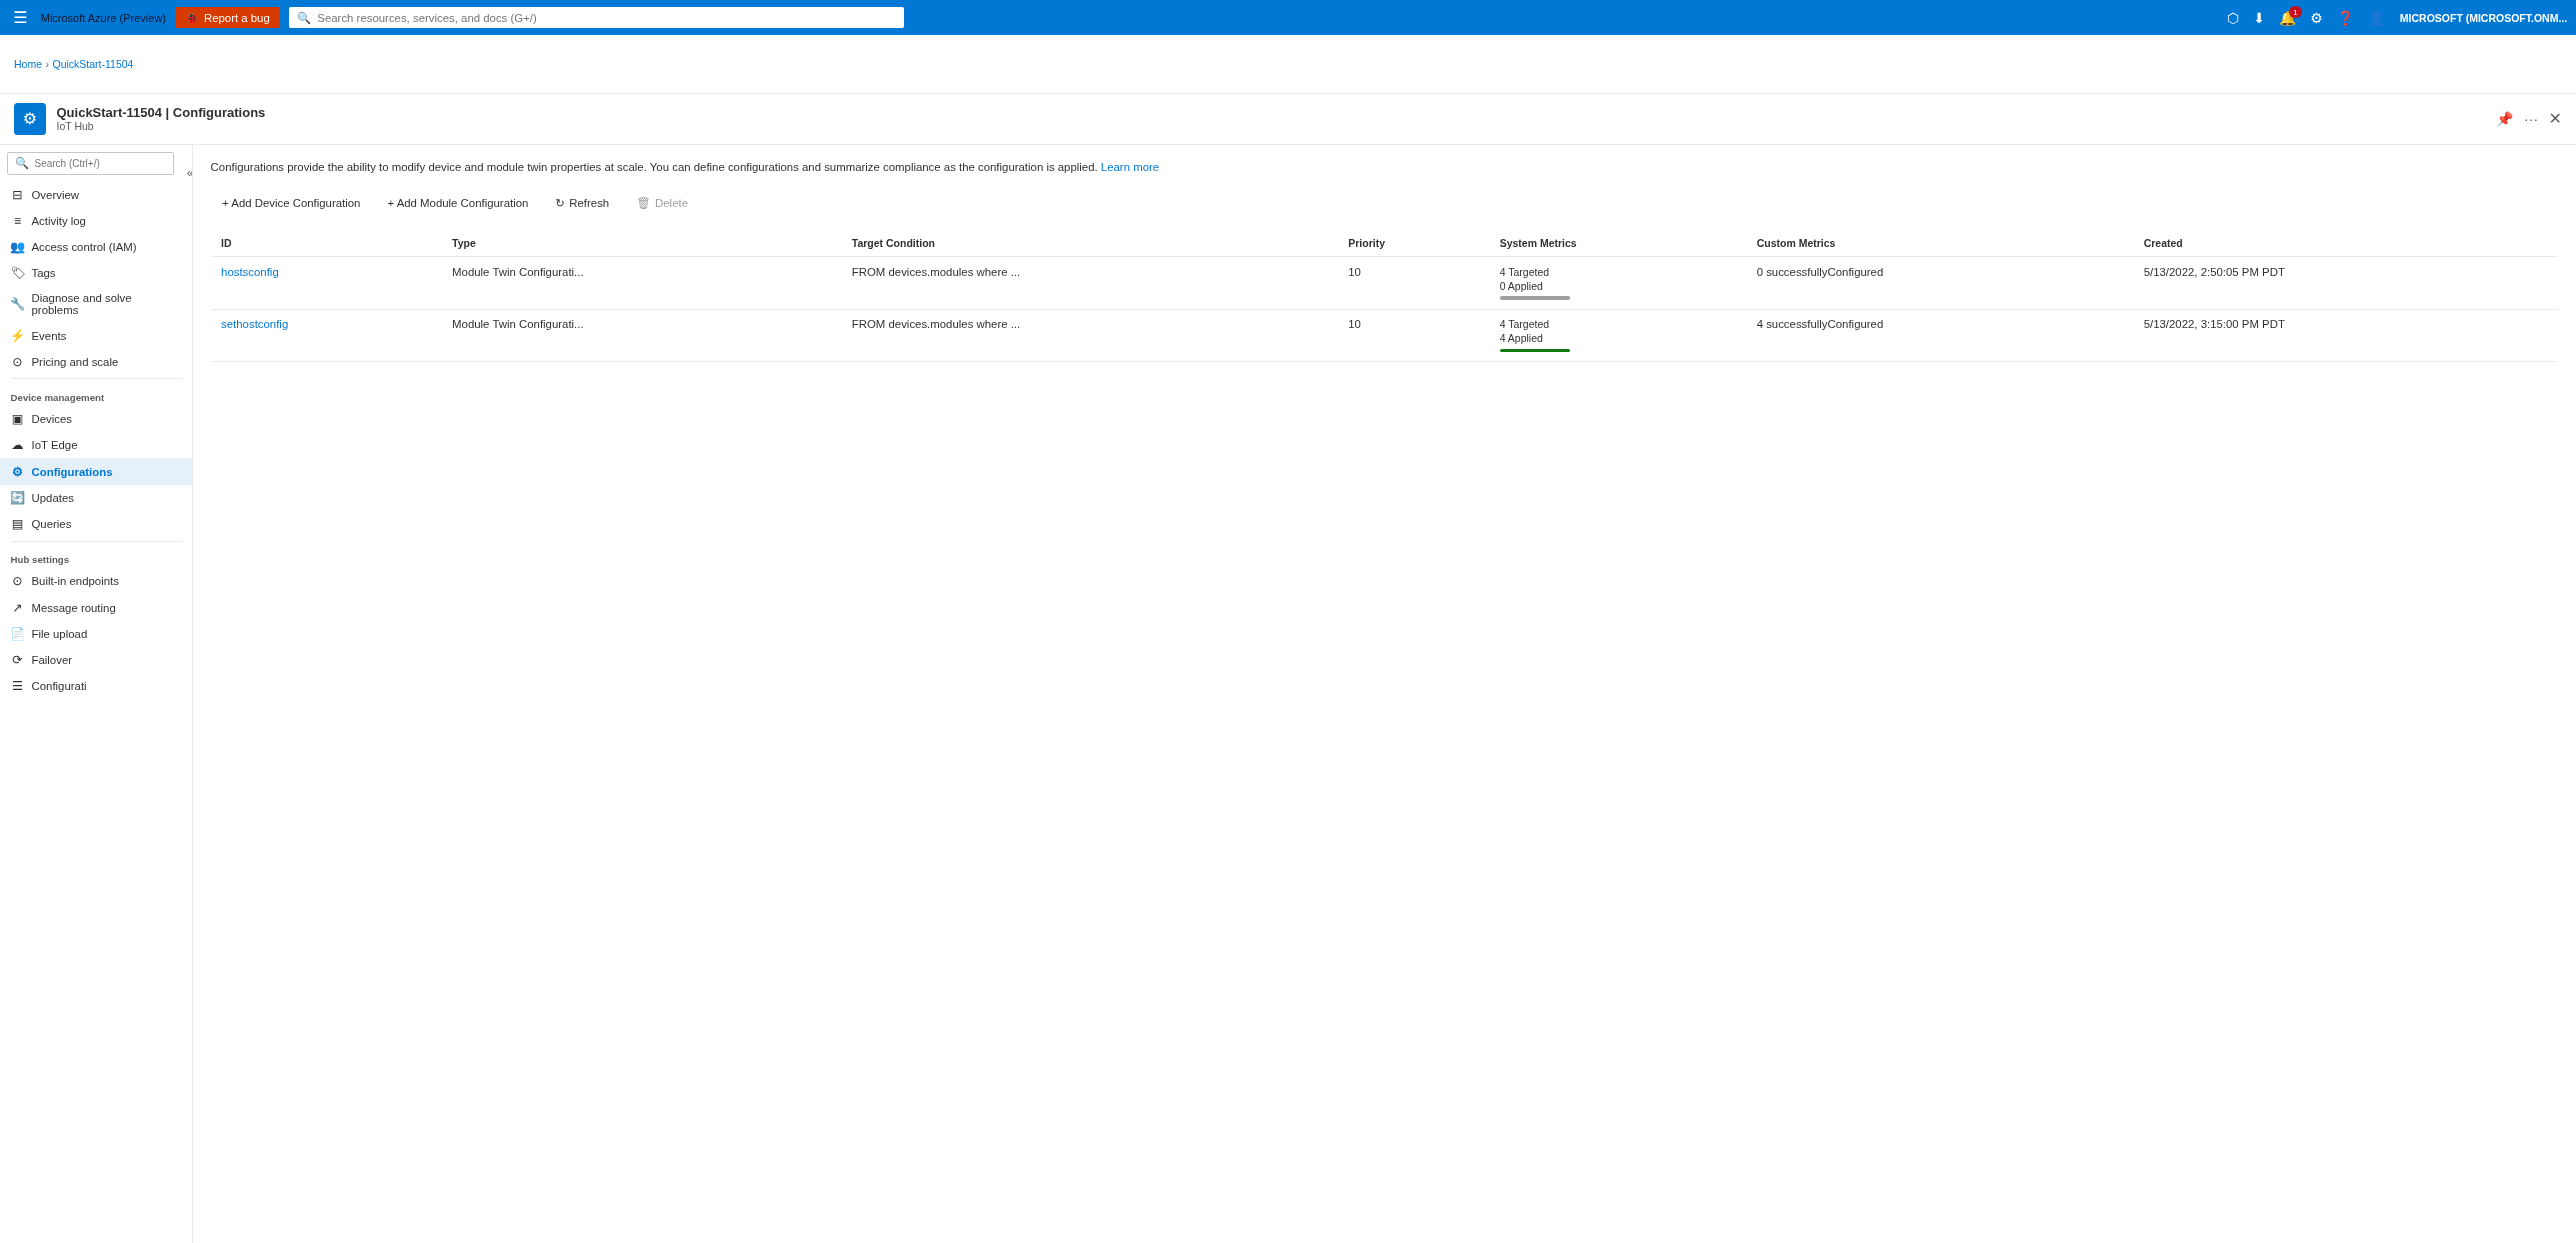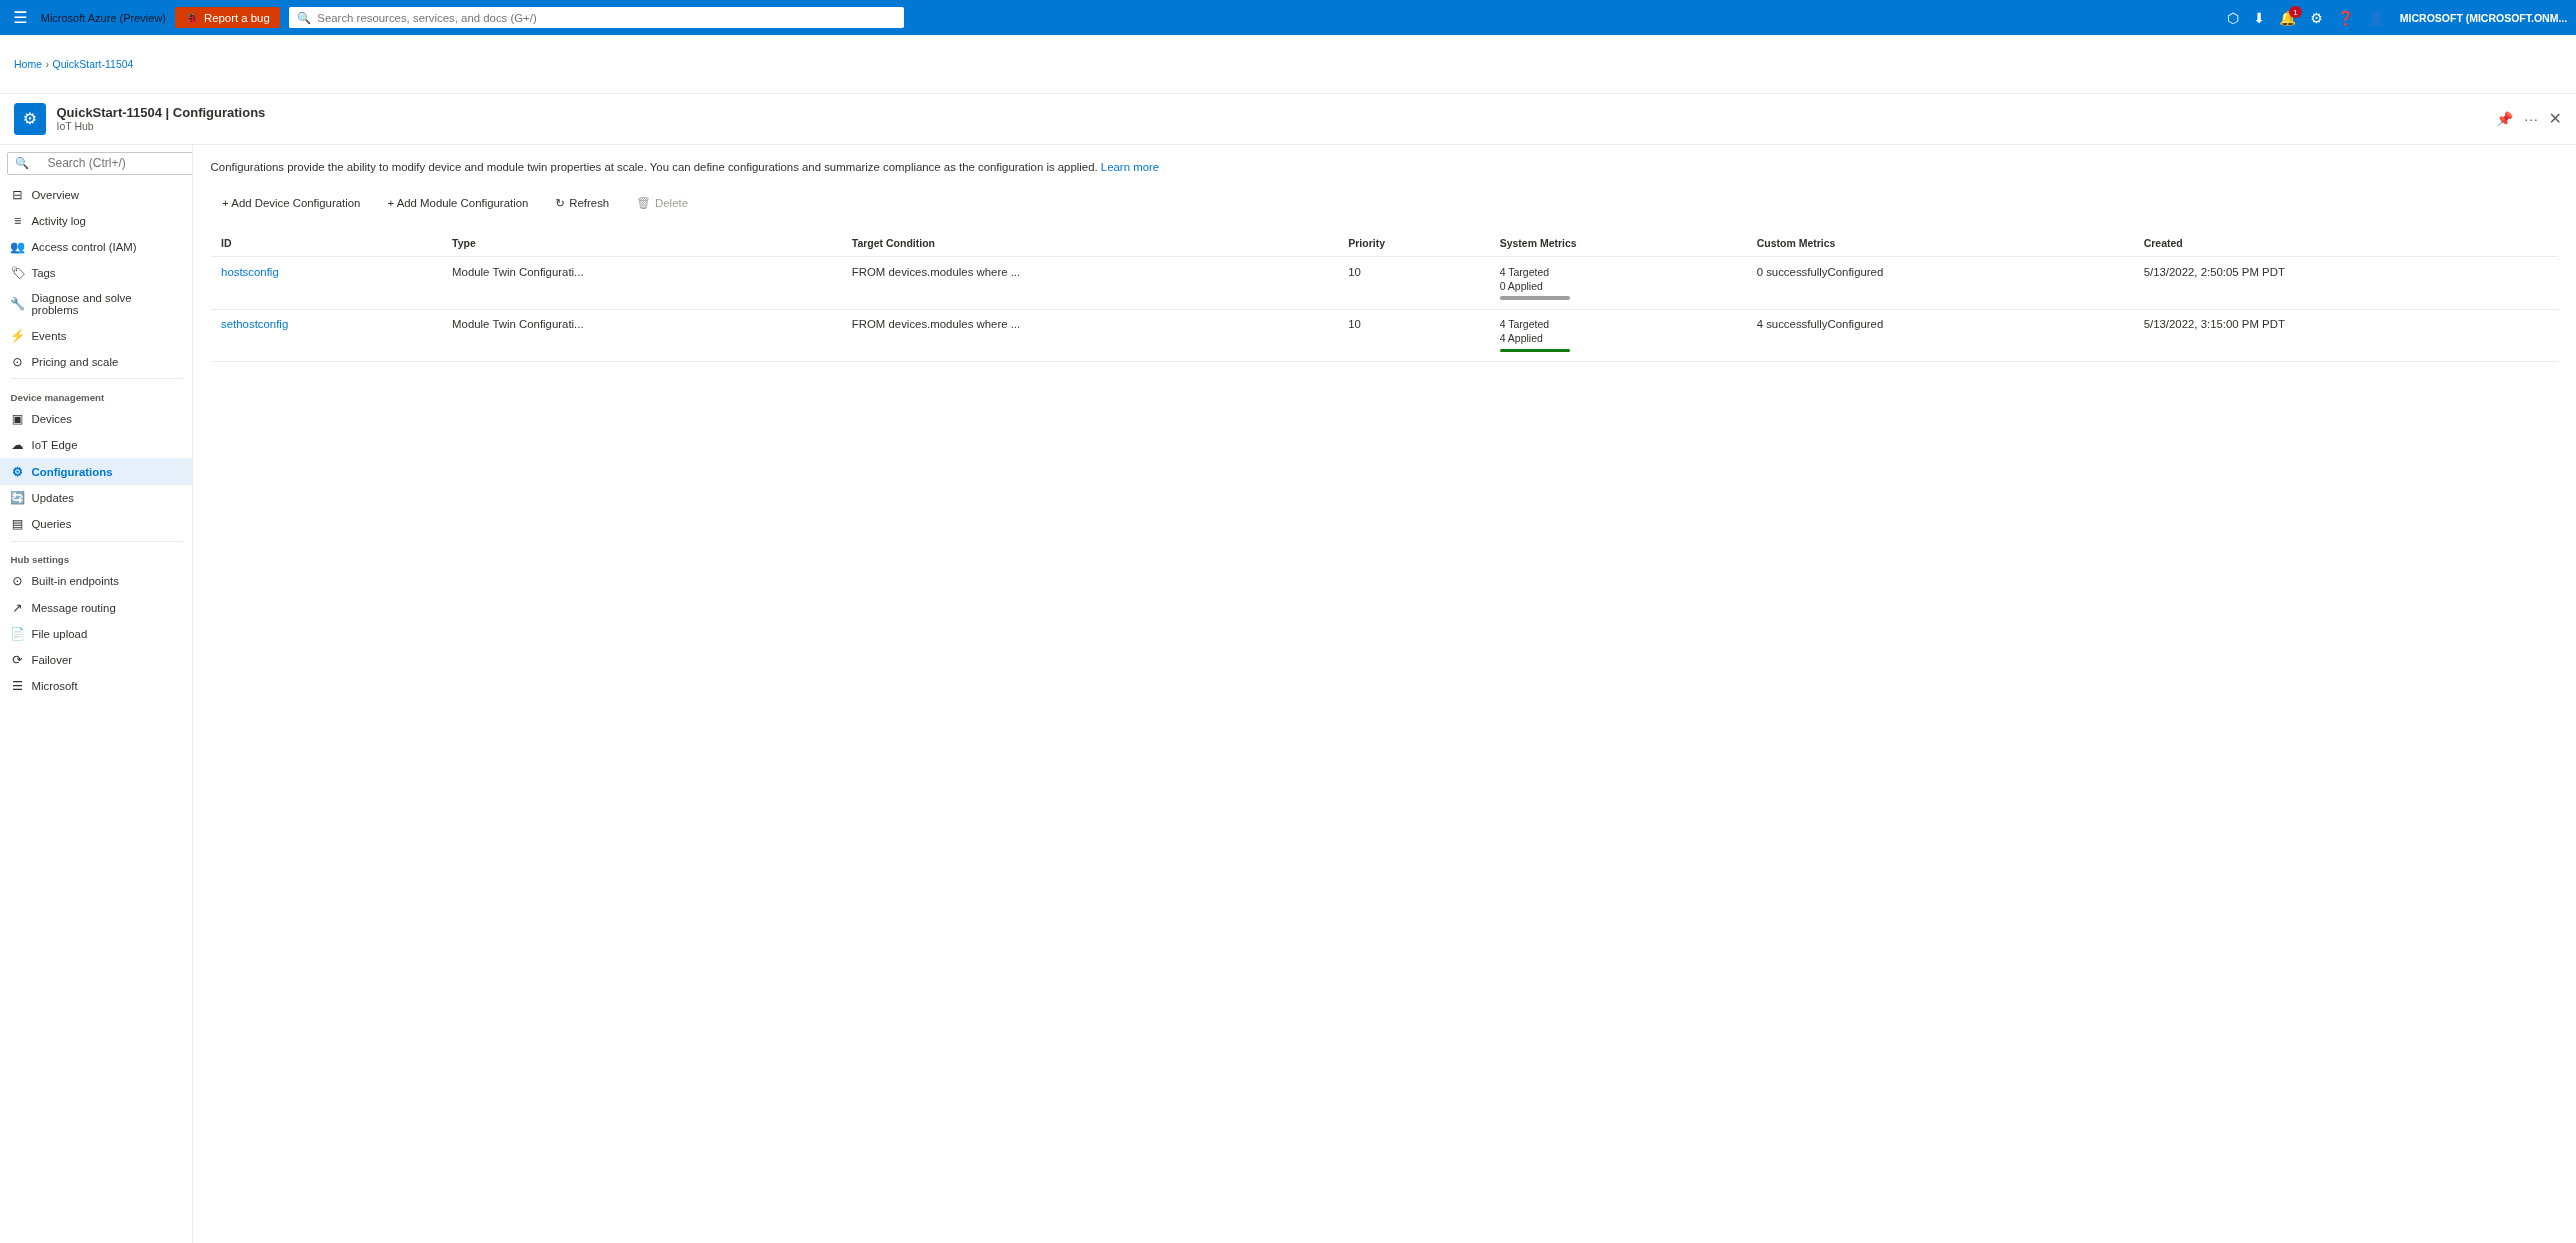--- a/index.html
+++ b/index.html
@@ -61,21 +61,21 @@
 
     
     .sidebar {
       width: 193px; min-width: 193px; background: #fff; border-right: 0.9px solid #edebe9;
       display: flex; flex-direction: column; overflow-y: auto;
     }
     .sidebar-search {
       display: flex; align-items: center; border: 0.9px solid #c8c6c4; margin: 7px; border-radius: 1.8px;
       padding: 3.5px 7px; gap: 5.3px;
     }
-    .sidebar-search input { border: none; outline: none; flex: 1; font-size: 12px; color: #323130; margin-left: 13px; }
+    .sidebar-search input { border: none; outline: none; flex: 1; font-size: 10px; color: #323130; }
     .sidebar-collapse-btn {
       align-self: flex-end; margin-right: 5.3px; cursor: pointer; color: #605e5c; font-size: 12.3px;
       padding: 1.8px 5.3px;
     }
     .sidebar-item {
       display: flex; align-items: center; padding: 6.1px 10.5px; gap: 7px; cursor: pointer;
       font-size: 11.4px; color: #323130; transition: background 0.1s;
     }
     .sidebar-item.active { background: #e5f0fb; color: #0078d4; font-weight: 600; }
     .sidebar-item-icon { width: 14px; text-align: center; font-size: 12.3px; flex-shrink: 0; }
@@ -250,21 +250,21 @@
     <div class="sidebar-item">
       <span class="sidebar-item-icon">📄</span>
       <span>File upload</span>
     </div>
     <div class="sidebar-item">
       <span class="sidebar-item-icon">⟳</span>
       <span>Failover</span>
     </div>
     <div class="sidebar-item">
       <span class="sidebar-item-icon">☰</span>
-      <span>Microsoft</span>
+      <span>Configurati</span>
     </div>
   </div>
 
   <div class="content-area">
 
     <div class="description-bar">
       <span>Configurations provide the ability to modify device and module twin properties at scale. You can define configurations and summarize compliance as the configuration is applied.</span>
       <a href="#">Learn more</a>
     </div>
 

